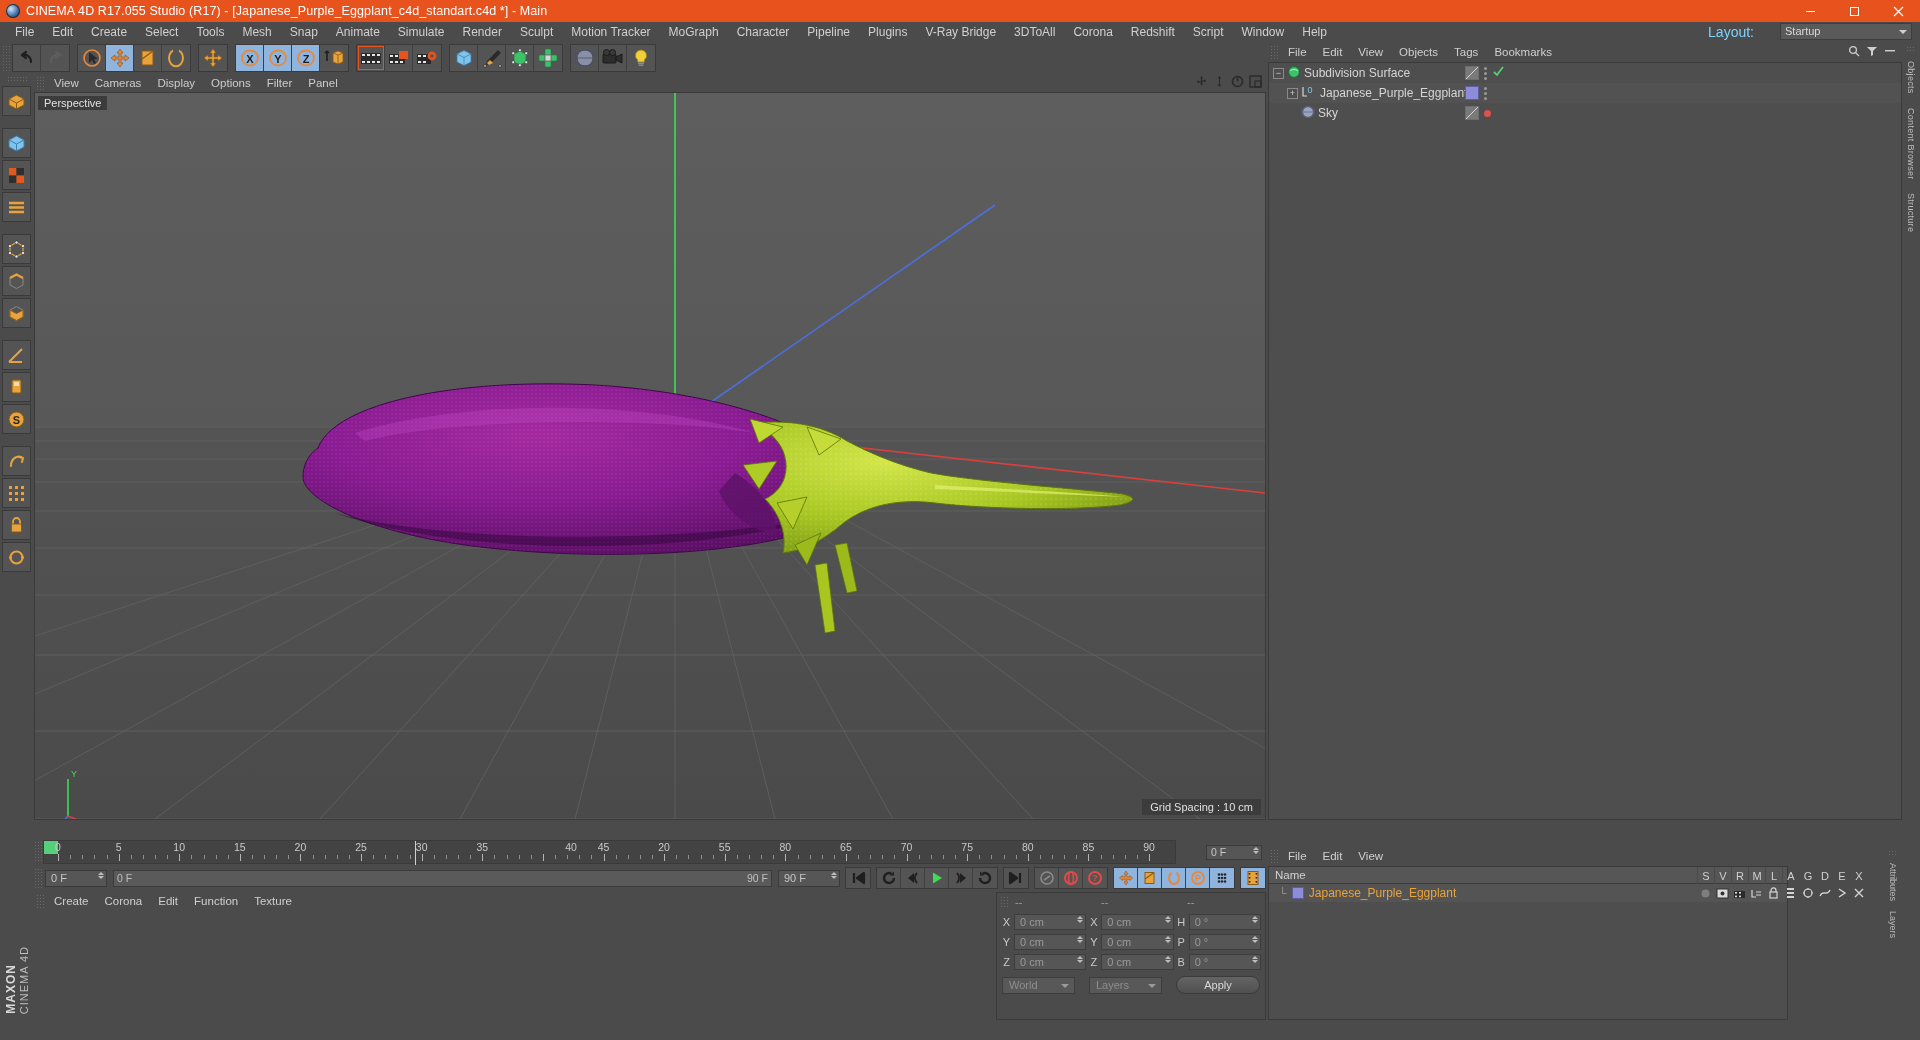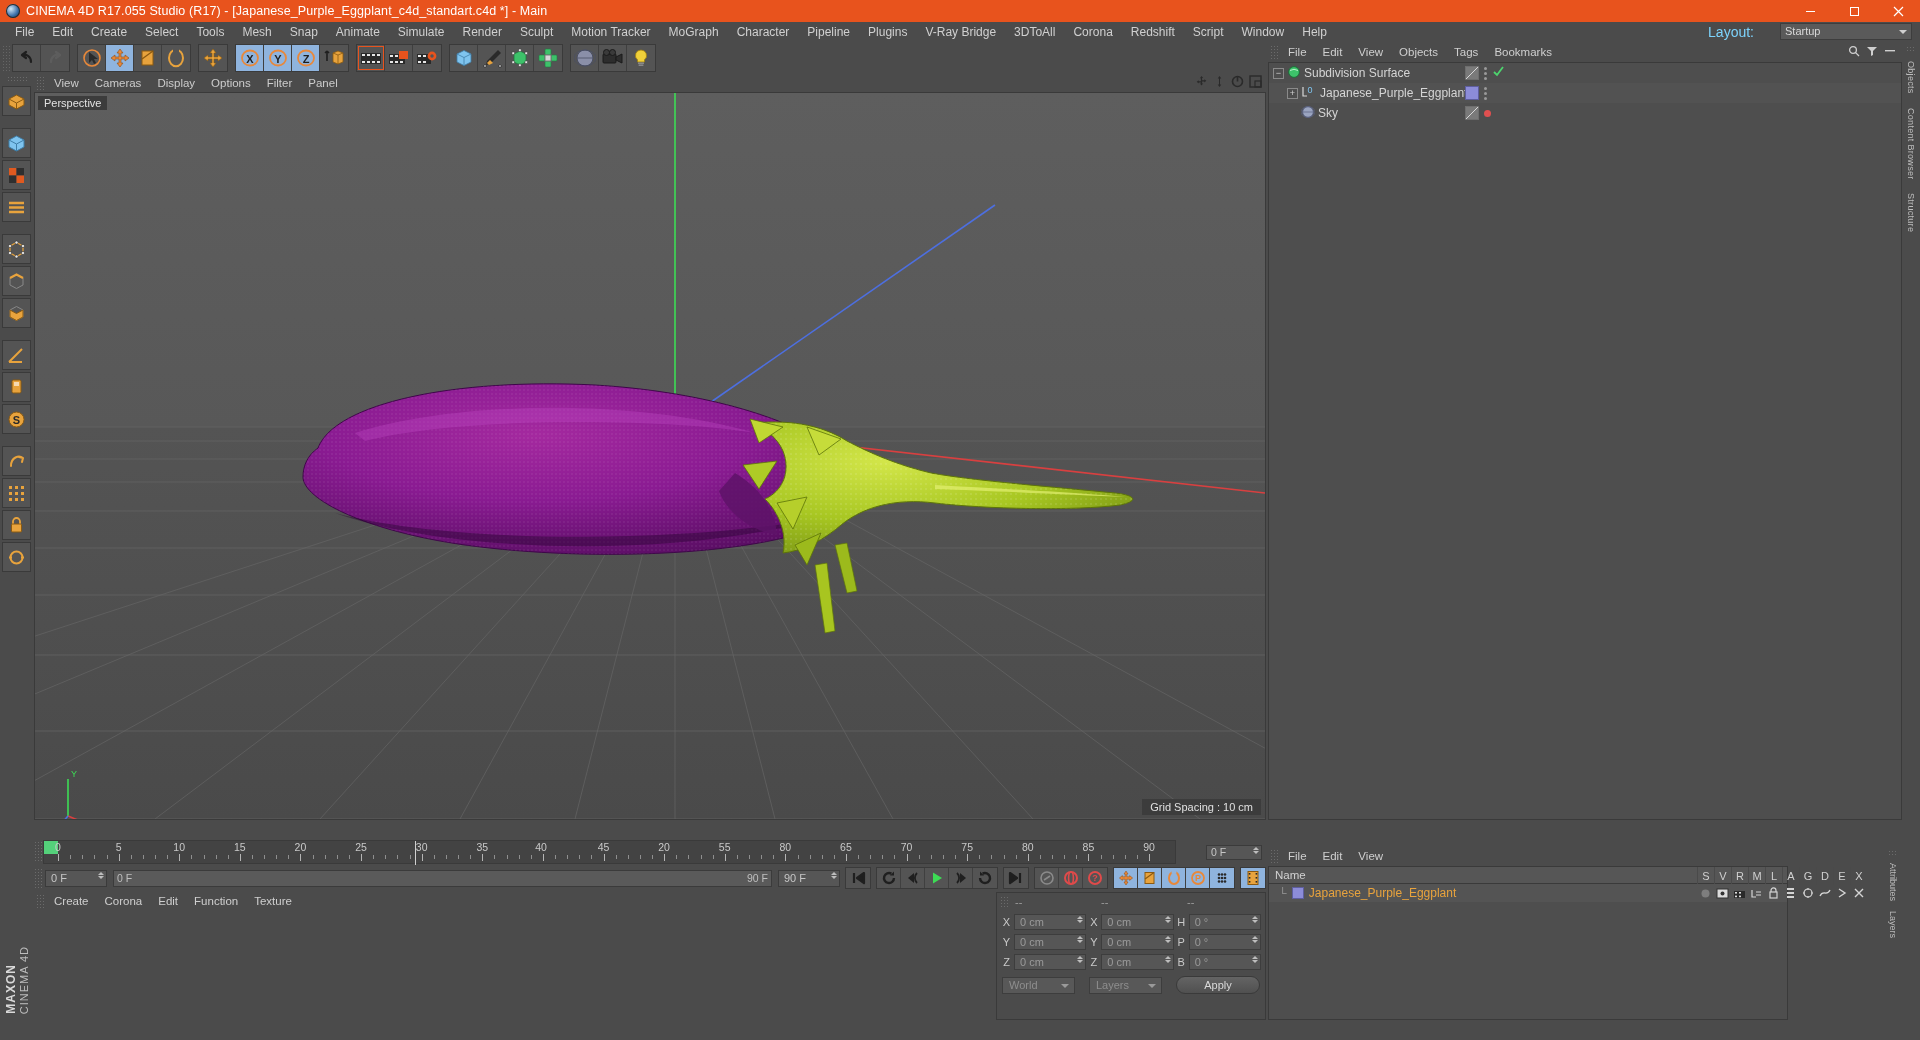--- a/index.html
+++ b/index.html
@@ -908,21 +908,21 @@
           <div class="tl-tick" style="left: 401.9px;"></div>
           <div class="tl-tick" style="left: 414px;"></div>
           <div class="tl-tick" style="left: 426.2px;"></div>
           <div class="tl-tick maj" style="left: 438.3px;"></div>
           <div class="tl-num" style="left: 438.3px;">35</div>
           <div class="tl-tick" style="left: 450.4px;"></div>
           <div class="tl-tick" style="left: 462.5px;"></div>
           <div class="tl-tick" style="left: 474.6px;"></div>
           <div class="tl-tick" style="left: 486.8px;"></div>
           <div class="tl-tick maj" style="left: 498.9px;"></div>
-          <div class="tl-num" style="left: 497px;">40</div>
+          <div class="tl-num" style="left: 527px;">40</div>
           <div class="tl-tick" style="left: 511px;"></div>
           <div class="tl-tick" style="left: 523.1px;"></div>
           <div class="tl-tick" style="left: 535.3px;"></div>
           <div class="tl-tick" style="left: 547.4px;"></div>
           <div class="tl-tick maj" style="left: 559.5px;"></div>
           <div class="tl-num" style="left: 559.5px;">45</div>
           <div class="tl-tick" style="left: 571.6px;"></div>
           <div class="tl-tick" style="left: 583.7px;"></div>
           <div class="tl-tick" style="left: 595.9px;"></div>
           <div class="tl-tick" style="left: 608px;"></div>

